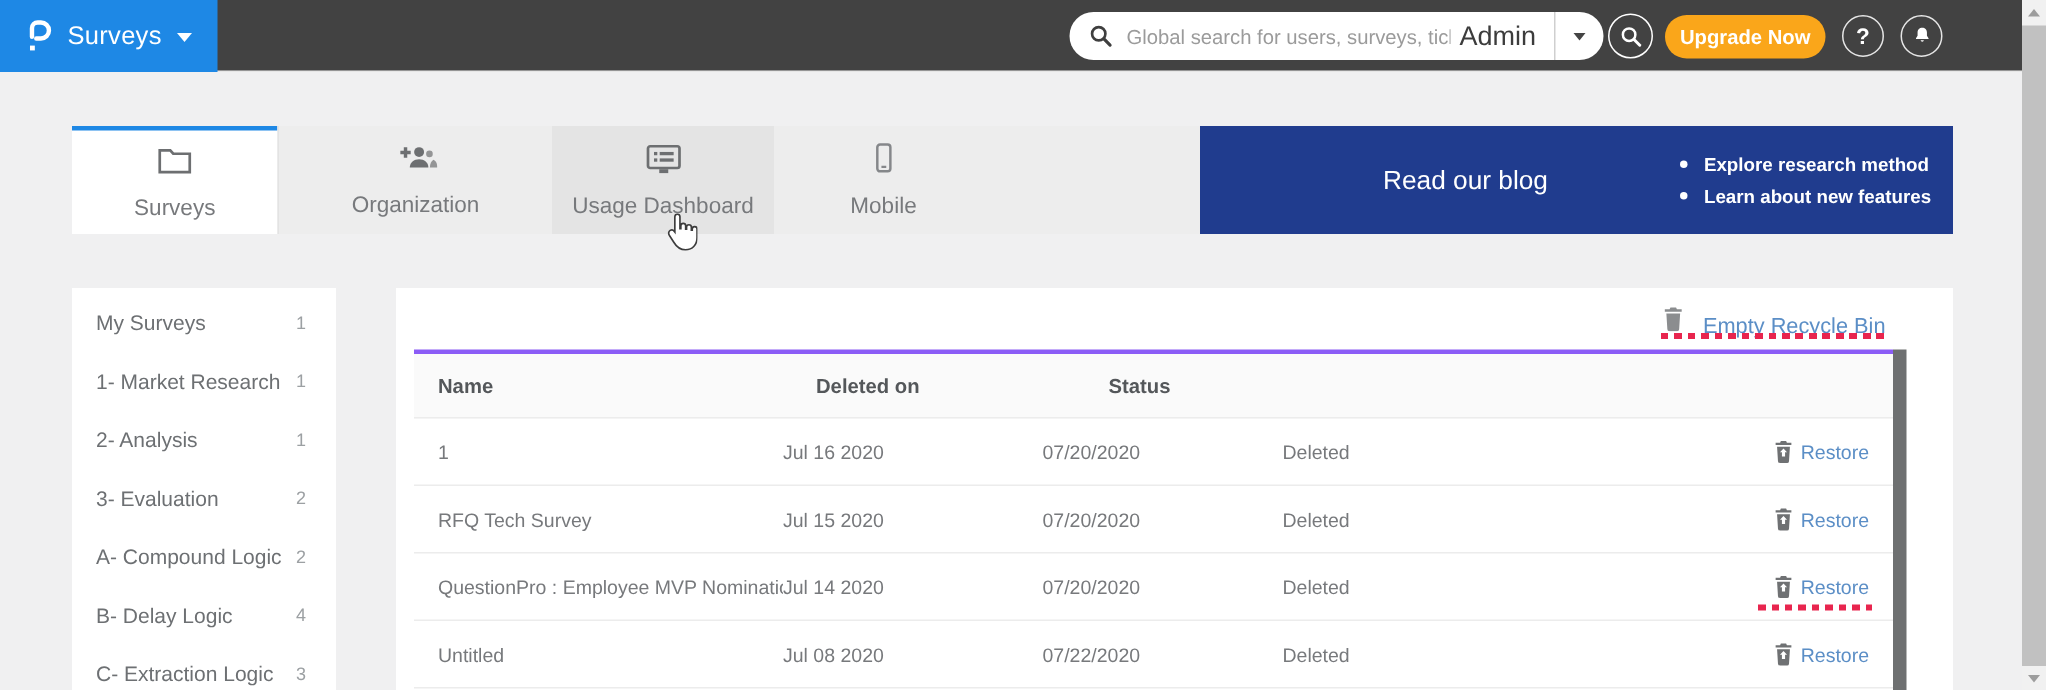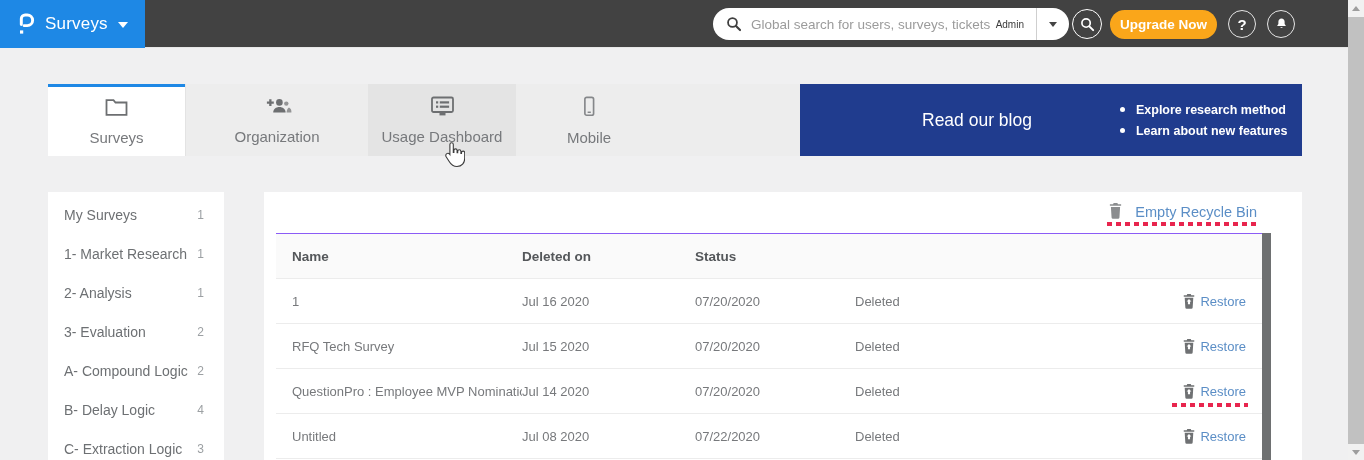--- a/index.html
+++ b/index.html
@@ -9,21 +9,21 @@
 
   
   .topbar { position:absolute; left:0; top:0; width:1348px; height:48px; background:#424242; border-bottom:1px solid #e7e7e7; }
   .brand { position:absolute; left:0; top:0; width:145px; height:48px; background:#1e88e5; display:flex; align-items:center; gap:10px; padding-left:16px; cursor:pointer; }
   .brand-label { color:#fff; font-size:17px; letter-spacing:.2px; }
   .caret-down { width:0; height:0; border-left:5px solid transparent; border-right:5px solid transparent; border-top:6px solid #fff; margin-top:2px; }
   .search-pill { position:absolute; left:713px; top:8px; width:356px; height:32px; background:#fff; border-radius:16px; display:flex; align-items:center; overflow:hidden; }
   .search-pill .mag { margin:0 9px 0 13px; display:flex; }
   .search-input { border:none; outline:none; flex:1; font-size:13.5px; color:#444; font-family:inherit; background:transparent; }
   .search-input::placeholder { color:#9b9b9b; }
-  .scope-label { font-size:10px; color:#3c3c3c; padding:0 12px 0 6px; }
+  .scope-label { font-size:18px; color:#3c3c3c; padding:0 12px 0 6px; }
   .scope-divider { width:1px; height:32px; background:#cfcfcf; }
   .scope-caret { width:32px; height:32px; display:flex; align-items:center; justify-content:center; cursor:pointer; }
   .scope-caret .tri { width:0; height:0; border-left:4.5px solid transparent; border-right:4.5px solid transparent; border-top:5.5px solid #444; }
   .circle-btn { position:absolute; border-radius:50%; display:flex; align-items:center; justify-content:center; cursor:pointer; }
   .circle-search { left:1072px; top:9px; width:30px; height:30px; border:1.6px solid #fff; }
   .upgrade-btn { position:absolute; left:1110px; top:10px; width:107px; height:29px; background:#faa61a; border:none; border-radius:15px; color:#fff; font-weight:bold; font-size:13.5px; font-family:inherit; cursor:pointer; }
   .help-btn { left:1228px; top:10px; width:28px; height:28px; border:1px solid #e6e6e6; color:#fff; font-size:15px; font-weight:bold; }
   .bell-btn { left:1267px; top:10px; width:28px; height:28px; border:1px solid #e6e6e6; }
   .avatar { left:1349px; top:10px; width:28px; height:28px; border:1px solid #e6e6e6; color:#fff; font-size:11px; font-weight:bold; letter-spacing:.3px; }
 
@@ -53,28 +53,28 @@
   .banner-bullet .dot { width:5px; height:5px; border-radius:50%; background:#fff; flex:none; }
 
   
   .sidebar { position:absolute; left:48px; top:192px; width:176px; height:268px; background:#fff; padding-top:3px; overflow:hidden; }
   .side-item { height:39px; display:flex; align-items:center; justify-content:space-between; padding:0 20px 0 16px; cursor:pointer; }
   .side-label { font-size:14px; color:#6d7073; }
   .side-count { font-size:12px; color:#9ca0a3; }
 
   
   .panel { position:absolute; left:264px; top:192px; width:1038px; height:268px; background:#fff; overflow:hidden; }
-  .emptybin { position:absolute; right:45px; top:6px; height:28px; display:flex; align-items:center; gap:12px; cursor:pointer; }
+  .emptybin { position:absolute; right:45px; top:6px; height:28px; display:flex; align-items:flex-end; gap:12px; cursor:pointer; }
   .emptybin-label { font-size:14.5px; color:#5b8ec6; }
   .dotted-red { position:absolute; height:4px; background:repeating-linear-gradient(90deg,#e8254e 0 5px,transparent 5px 9px); }
   .dots-emptybin { left:843px; top:30px; width:152px; }
   .dots-restore { left:908px; top:211px; width:76px; }
 
   .rtable { position:absolute; left:12px; top:41px; width:986px; }
-  .t-head { display:grid; grid-template-columns:230px 173px 160px 325px 1fr; align-items:center; height:46px; padding-left:16px; background:#fafafa; border-top:1px solid #8b5cf6; border-bottom:1px solid #ececec; }
+  .t-head { display:grid; grid-template-columns:230px 173px 160px 325px 1fr; align-items:center; height:46px; padding-left:16px; background:#fafafa; border-top:3px solid #8b5cf6; border-bottom:1px solid #ececec;gap:22px; }
   .t-head span { font-size:13.5px; font-weight:bold; color:#54575a; }
   .t-row { display:grid; grid-template-columns:230px 173px 160px 325px 1fr; align-items:center; height:45px; padding-left:16px; border-bottom:1px solid #ececec; }
   .t-cell { font-size:13px; color:#77797c; white-space:nowrap; overflow:hidden; }
   .t-action { display:flex; align-items:center; justify-content:flex-end; gap:4px; padding-right:16px; cursor:pointer; }
   .restore-label { font-size:13px; color:#5b8ec6; }
   .inner-scroll { position:absolute; left:998px; top:41px; width:9px; height:227px; background:#6e7071; }
 
   .cursor { position:absolute; left:444px; top:141px; pointer-events:none; z-index:50; }
 </style>
 </head>

